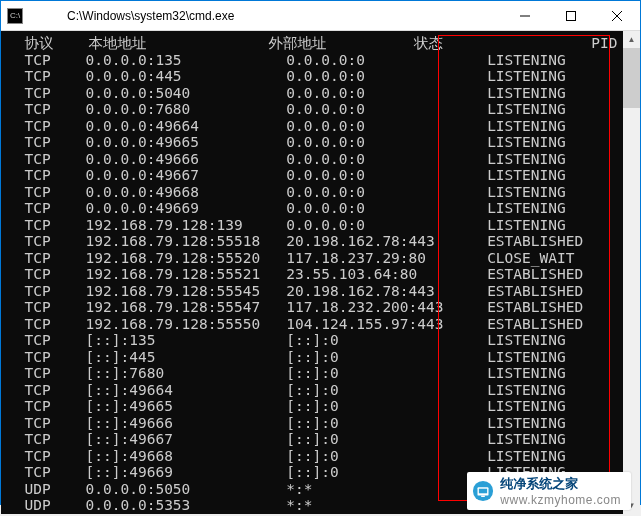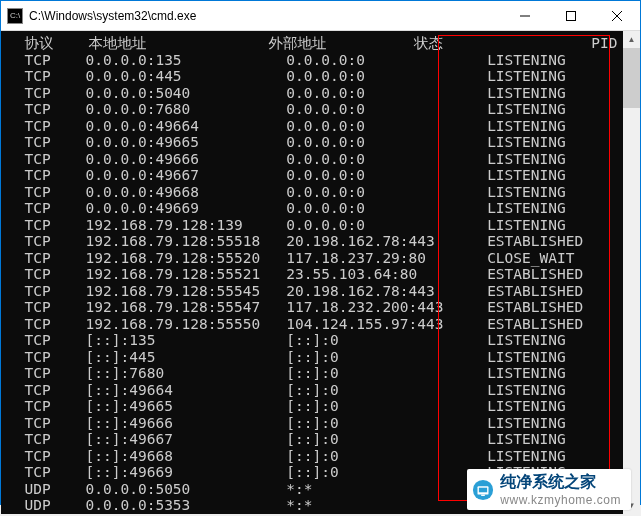--- a/index.html
+++ b/index.html
@@ -35,20 +35,21 @@
       color: #ccc;
       display: flex;
       align-items: center;
       justify-content: center;
       border: 1px solid #888;
     }
     .titlebar-text {
       flex: 1;
       font-size: 12px;
       color: #000;
+      margin-left: 38px;
     }
     .titlebar-btns {
       display: flex;
     }
     .titlebar-btn {
       width: 46px;
       height: 30px;
       display: flex;
       align-items: center;
       justify-content: center;
@@ -120,21 +121,21 @@
       font-size: 12px;
       z-index: 20;
       border-radius: 2px;
       box-shadow: 0 0 2px rgba(0,0,0,.2);
     }
     .watermark-icon {
       width: 22px;
       height: 22px;
       margin-right: 6px;
     }
-    .wm-line1 { font-size: 16px; font-weight: bold; color: #044579; }
+    .wm-line1 { font-size: 13px; font-weight: bold; color: #044579; }
     .wm-line2 { font-size: 12px; color: #888; letter-spacing: .5px; }
   </style>
 </head>
 <body>
 
 <div class="window">
   <div class="titlebar">
     <div class="titlebar-icon">C:\</div>
     <div class="titlebar-text">C:\Windows\system32\cmd.exe</div>
     <div class="titlebar-btns">

